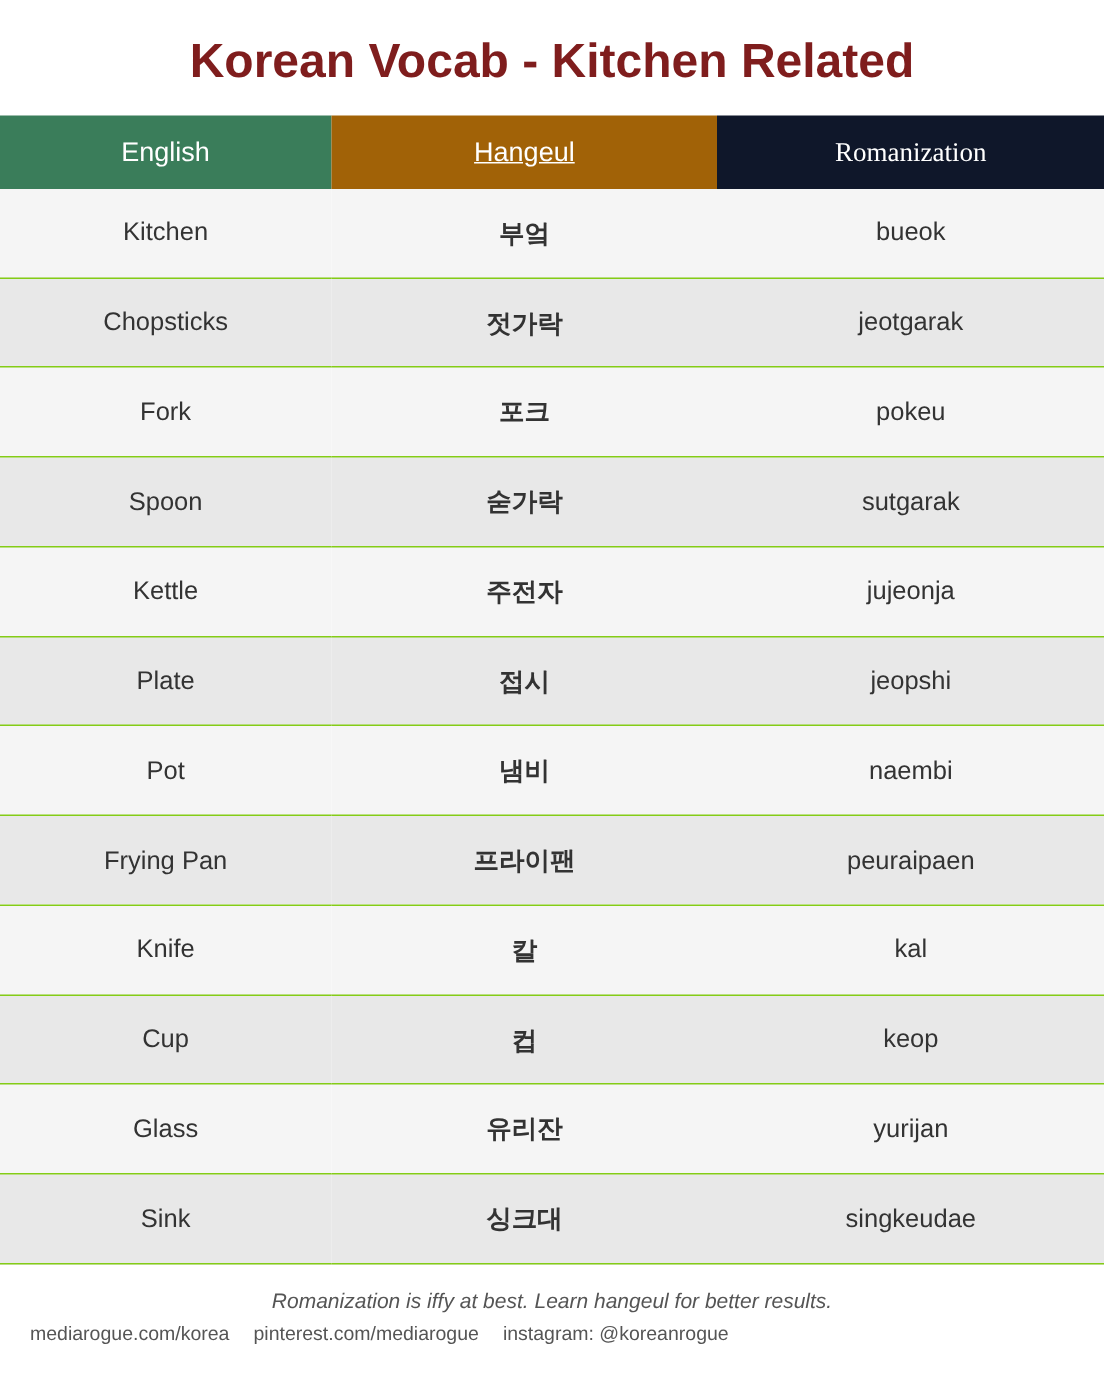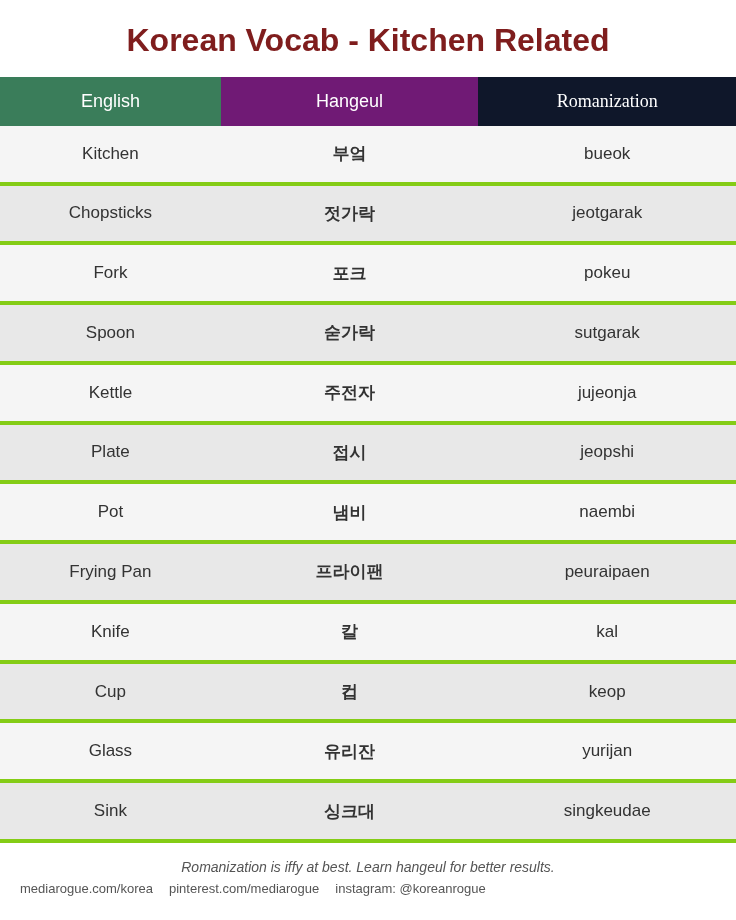--- a/index.html
+++ b/index.html
@@ -50,22 +50,23 @@
       text-align: center;
       margin-top: 47px;
     }
 
     .th-english {
       background-color: #3a7d5a;
       width: 30%;
     }
 
     .th-hangeul {
-      background-color: #701a75;
+      background-color: #a16207;
       width: 35%;
+      text-decoration: underline;
     }
 
     .th-romanization {
       background-color: #0f172a;
       width: 35%;
       font-family: Liberation Serif, serif;
     }
 
     .vocab-table tbody tr:nth-child(odd) {
       background-color: #f5f5f5;
@@ -73,21 +74,21 @@
 
     .vocab-table tbody tr:nth-child(even) {
       background-color: #e8e8e8;
     }
 
     .vocab-table tbody tr td {
       padding: 13px 10px;
       text-align: center;
       font-size: 17px;
       color: #333333;
-      border-bottom: 4px solid #84cc16;
+      border-bottom: 1px solid #84cc16;
     }
 
     .td-english {
       font-size: 17px;
     }
 
     .td-hangeul {
       font-size: 26px;
       font-weight: bold;
     }

